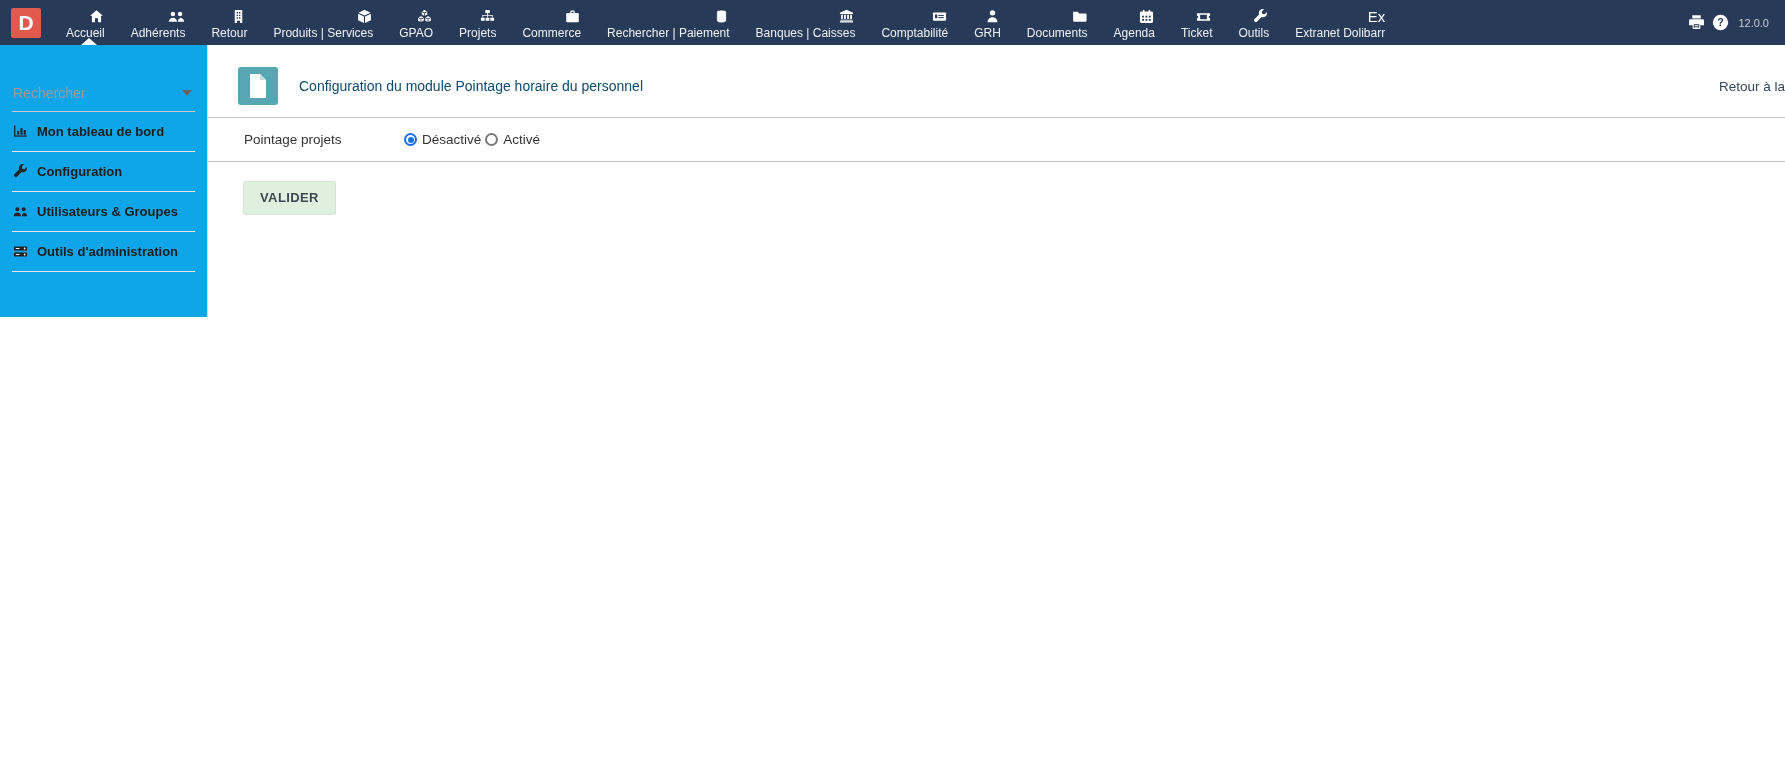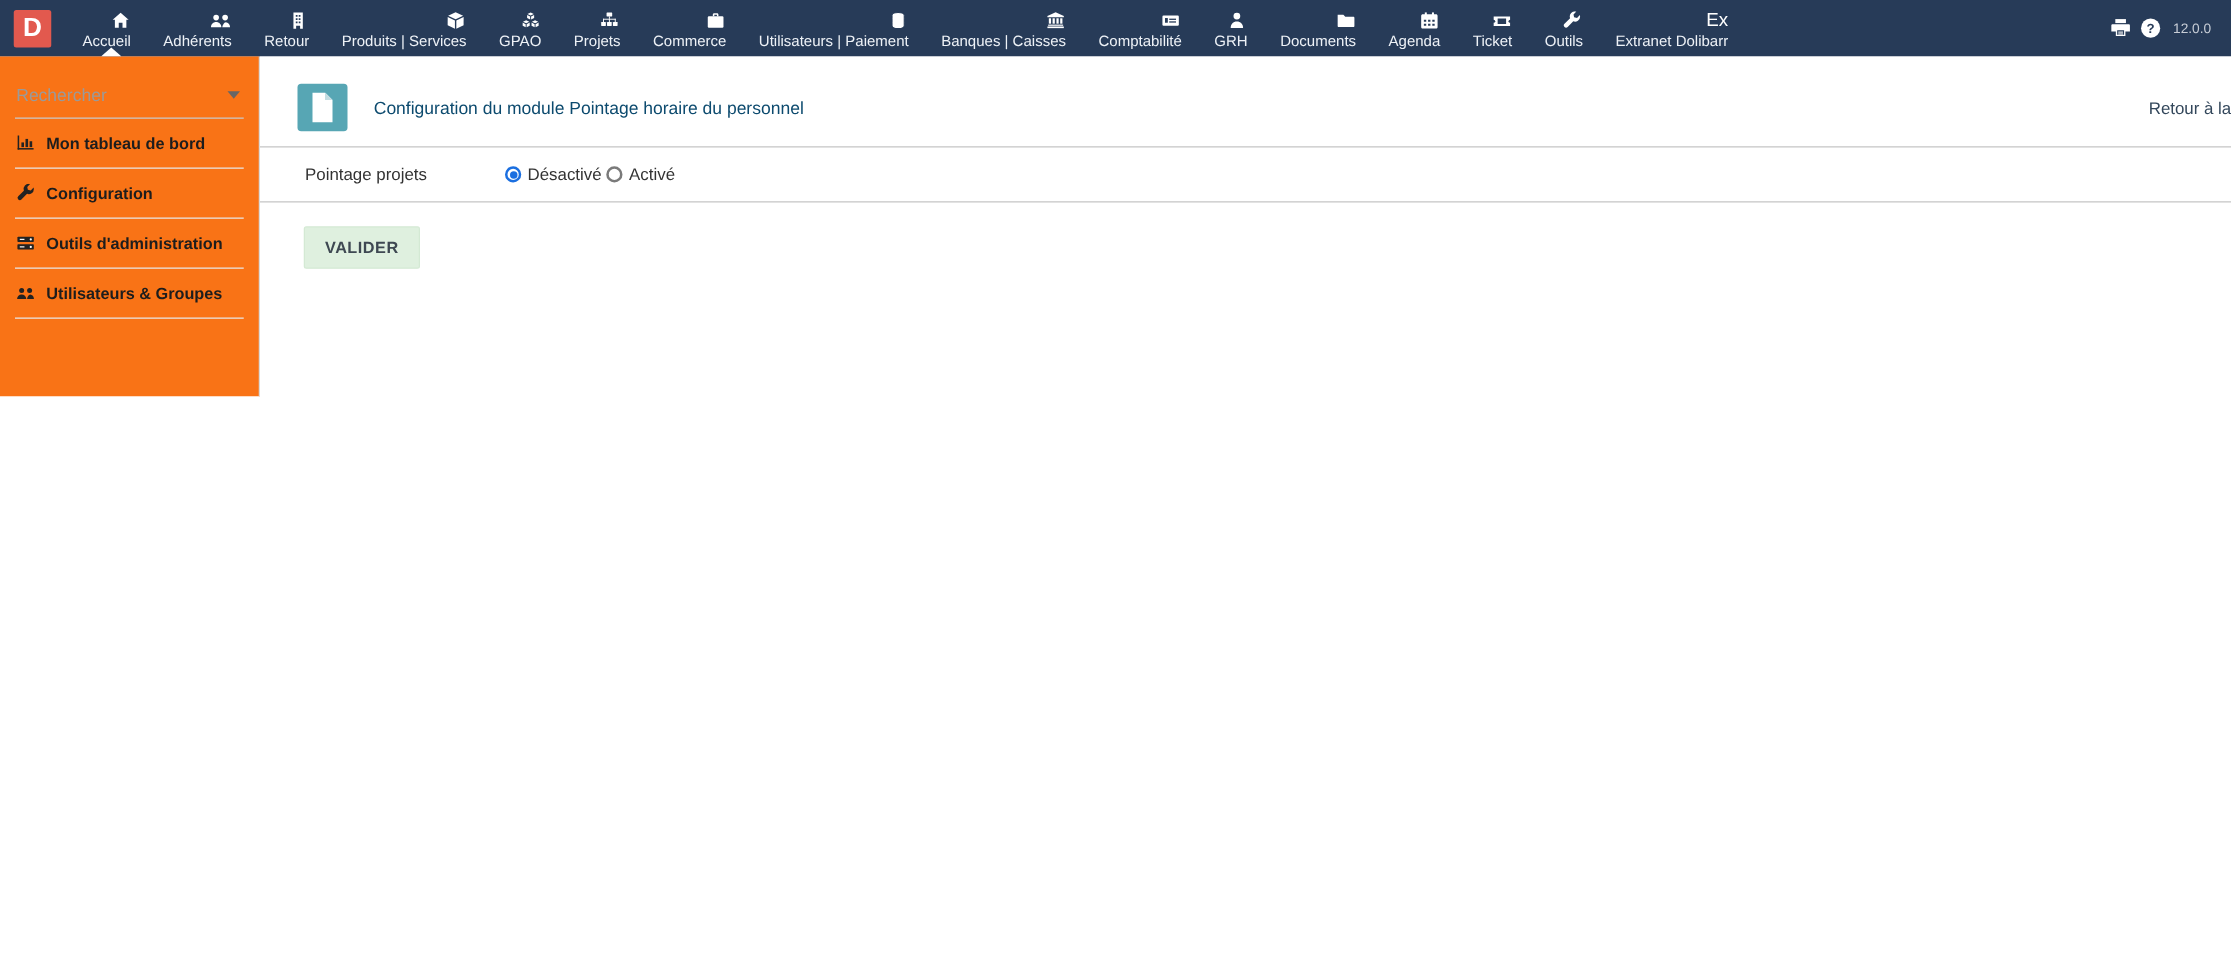--- a/index.html
+++ b/index.html
@@ -24,21 +24,21 @@
   .nav-right { margin-left:auto; display:flex; align-items:center; gap:7px; padding-right:16px; color:#fff; }
   .nav-right .tool-icon { cursor:pointer; display:flex; }
   .nav-right svg { width:17px; height:17px; fill:#fff; }
   .version { font-size:11px; color:#c7cdd6; margin-left:2px; }
 
   
   .layout { display:flex; height:721px; }
 
   
   .sidebar { width:208px; min-width:208px; border-right:1px solid #d9d9d9; height:272px;
-             padding-top:17px; background:#f97316; }
+             padding-top:34px; background:#0ea5e9; }
   .search-box { margin:0 12px; display:flex; align-items:center; justify-content:space-between;
                 border-bottom:1px solid #c9c9c9; padding:6px 3px 10px 1px; }
   .search-input { border:none; outline:none; font-size:14px; color:#444; width:150px;
                   font-family:"Liberation Sans", sans-serif; background:transparent; }
   .search-input::placeholder { color:#9a9a9a; }
   .caret-down { width:0; height:0; border-left:5px solid transparent; border-right:5px solid transparent;
                 border-top:6px solid #666; cursor:pointer; }
   .side-item { display:flex; align-items:center; gap:9px; margin:0 12px; padding:12px 1px;
                border-bottom:1px solid #e7e7e7; font-size:13px; font-weight:bold; color:#1d1d1d;
                cursor:pointer; white-space:nowrap; }
@@ -157,21 +157,21 @@
       <span class="nav-icon">
           <svg viewBox="0 0 16 16">
             <g stroke="#273b58" stroke-width=".9">
               <ellipse cx="8" cy="3.4" rx="5.2" ry="2.3"></ellipse>
               <path d="M2.8 3.4v3c0 1.3 2.3 2.4 5.2 2.4s5.2-1.1 5.2-2.4v-3"></path>
               <path d="M2.8 6.4v3c0 1.3 2.3 2.4 5.2 2.4s5.2-1.1 5.2-2.4v-3"></path>
               <path d="M2.8 9.4v3c0 1.3 2.3 2.4 5.2 2.4s5.2-1.1 5.2-2.4v-3"></path>
             </g>
           </svg>
         </span>
-      <span class="nav-label">Utilisateurs | Paiement</span>
+      <span class="nav-label">Rechercher | Paiement</span>
     </div>
     <div class="nav-item">
       <span class="nav-icon">
           <svg viewBox="0 0 16 16">
             <path d="M8 .8 15 4v1.2H1V4Z"></path>
             <rect x="2.2" y="6" width="1.9" height="4.6"></rect>
             <rect x="5.4" y="6" width="1.9" height="4.6"></rect>
             <rect x="8.7" y="6" width="1.9" height="4.6"></rect>
             <rect x="11.9" y="6" width="1.9" height="4.6"></rect>
             <rect x="1.6" y="11.4" width="12.8" height="1"></rect>
@@ -289,41 +289,41 @@
     <div class="side-item">
       <span class="side-icon">
           <svg viewBox="0 0 16 16">
             <path d="M15 4.6a4.3 4.3 0 0 1-5.8 4L4.4 13.4a1.9 1.9 0 1 1-2.7-2.7L6.5 5.9a4.3 4.3 0 0 1 5.3-5.6L9.4 2.7l.5 2.5 2.5.5 2.4-2.4c.1.4.2.8.2 1.3Z"></path>
           </svg>
         </span>
       <span>Configuration</span>
     </div>
     <div class="side-item">
       <span class="side-icon">
+          <svg viewBox="0 0 18 14">
+            <circle cx="5.2" cy="4.4" r="2.4"></circle>
+            <circle cx="12.8" cy="4.4" r="2.4"></circle>
+            <path d="M.8 12.6c0-2.6 2-4.4 4.4-4.4s4.4 1.8 4.4 4.4Z"></path>
+            <path d="M10.4 12.6c.3-2.2 1.4-3.9 3-4.2 1.9.2 3.6 1.9 3.6 4.2Z"></path>
+          </svg>
+        </span>
+      <span>Utilisateurs &amp; Groupes</span>
+    </div>
+    <div class="side-item">
+      <span class="side-icon">
           <svg viewBox="0 0 16 16">
             <rect x="1" y="2.6" width="14" height="4.4" rx=".7"></rect>
             <rect x="1" y="9" width="14" height="4.4" rx=".7"></rect>
             <circle cx="12.4" cy="4.8" r=".95" fill="#fff"></circle>
             <circle cx="12.4" cy="11.2" r=".95" fill="#fff"></circle>
             <rect x="3" y="4.3" width="4" height="1" fill="#fff"></rect>
             <rect x="3" y="10.7" width="4" height="1" fill="#fff"></rect>
           </svg>
         </span>
       <span>Outils d'administration</span>
-    </div>
-    <div class="side-item">
-      <span class="side-icon">
-          <svg viewBox="0 0 18 14">
-            <circle cx="5.2" cy="4.4" r="2.4"></circle>
-            <circle cx="12.8" cy="4.4" r="2.4"></circle>
-            <path d="M.8 12.6c0-2.6 2-4.4 4.4-4.4s4.4 1.8 4.4 4.4Z"></path>
-            <path d="M10.4 12.6c.3-2.2 1.4-3.9 3-4.2 1.9.2 3.6 1.9 3.6 4.2Z"></path>
-          </svg>
-        </span>
-      <span>Utilisateurs &amp; Groupes</span>
     </div>
   </div>
 
   <div class="main">
     <div class="main-header">
       <div class="doc-icon">
           <svg viewBox="0 0 20 24" width="20" height="24">
             <path d="M2 0h10l6 6v18H2Z" fill="#fff"></path>
             <path d="M12 0l6 6h-6Z" fill="#c3dde2"></path>
           </svg>

